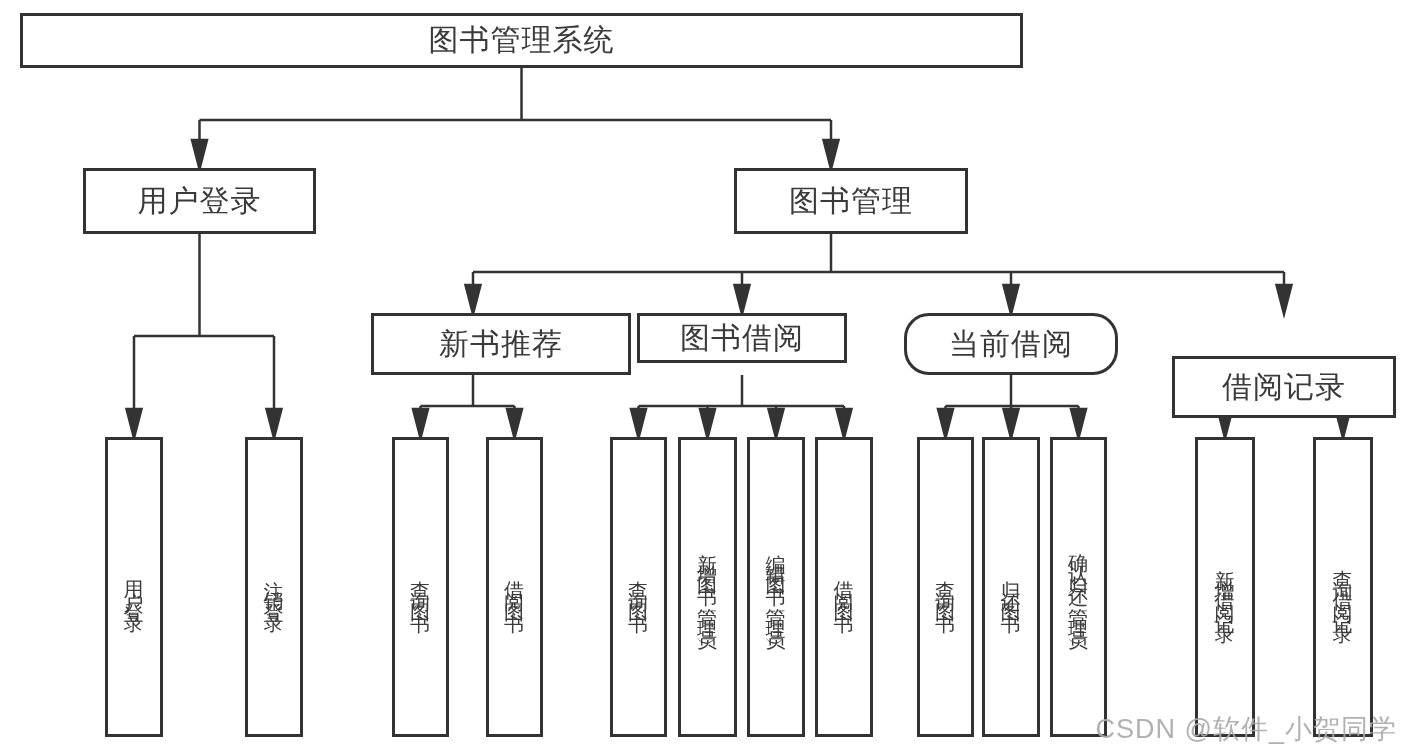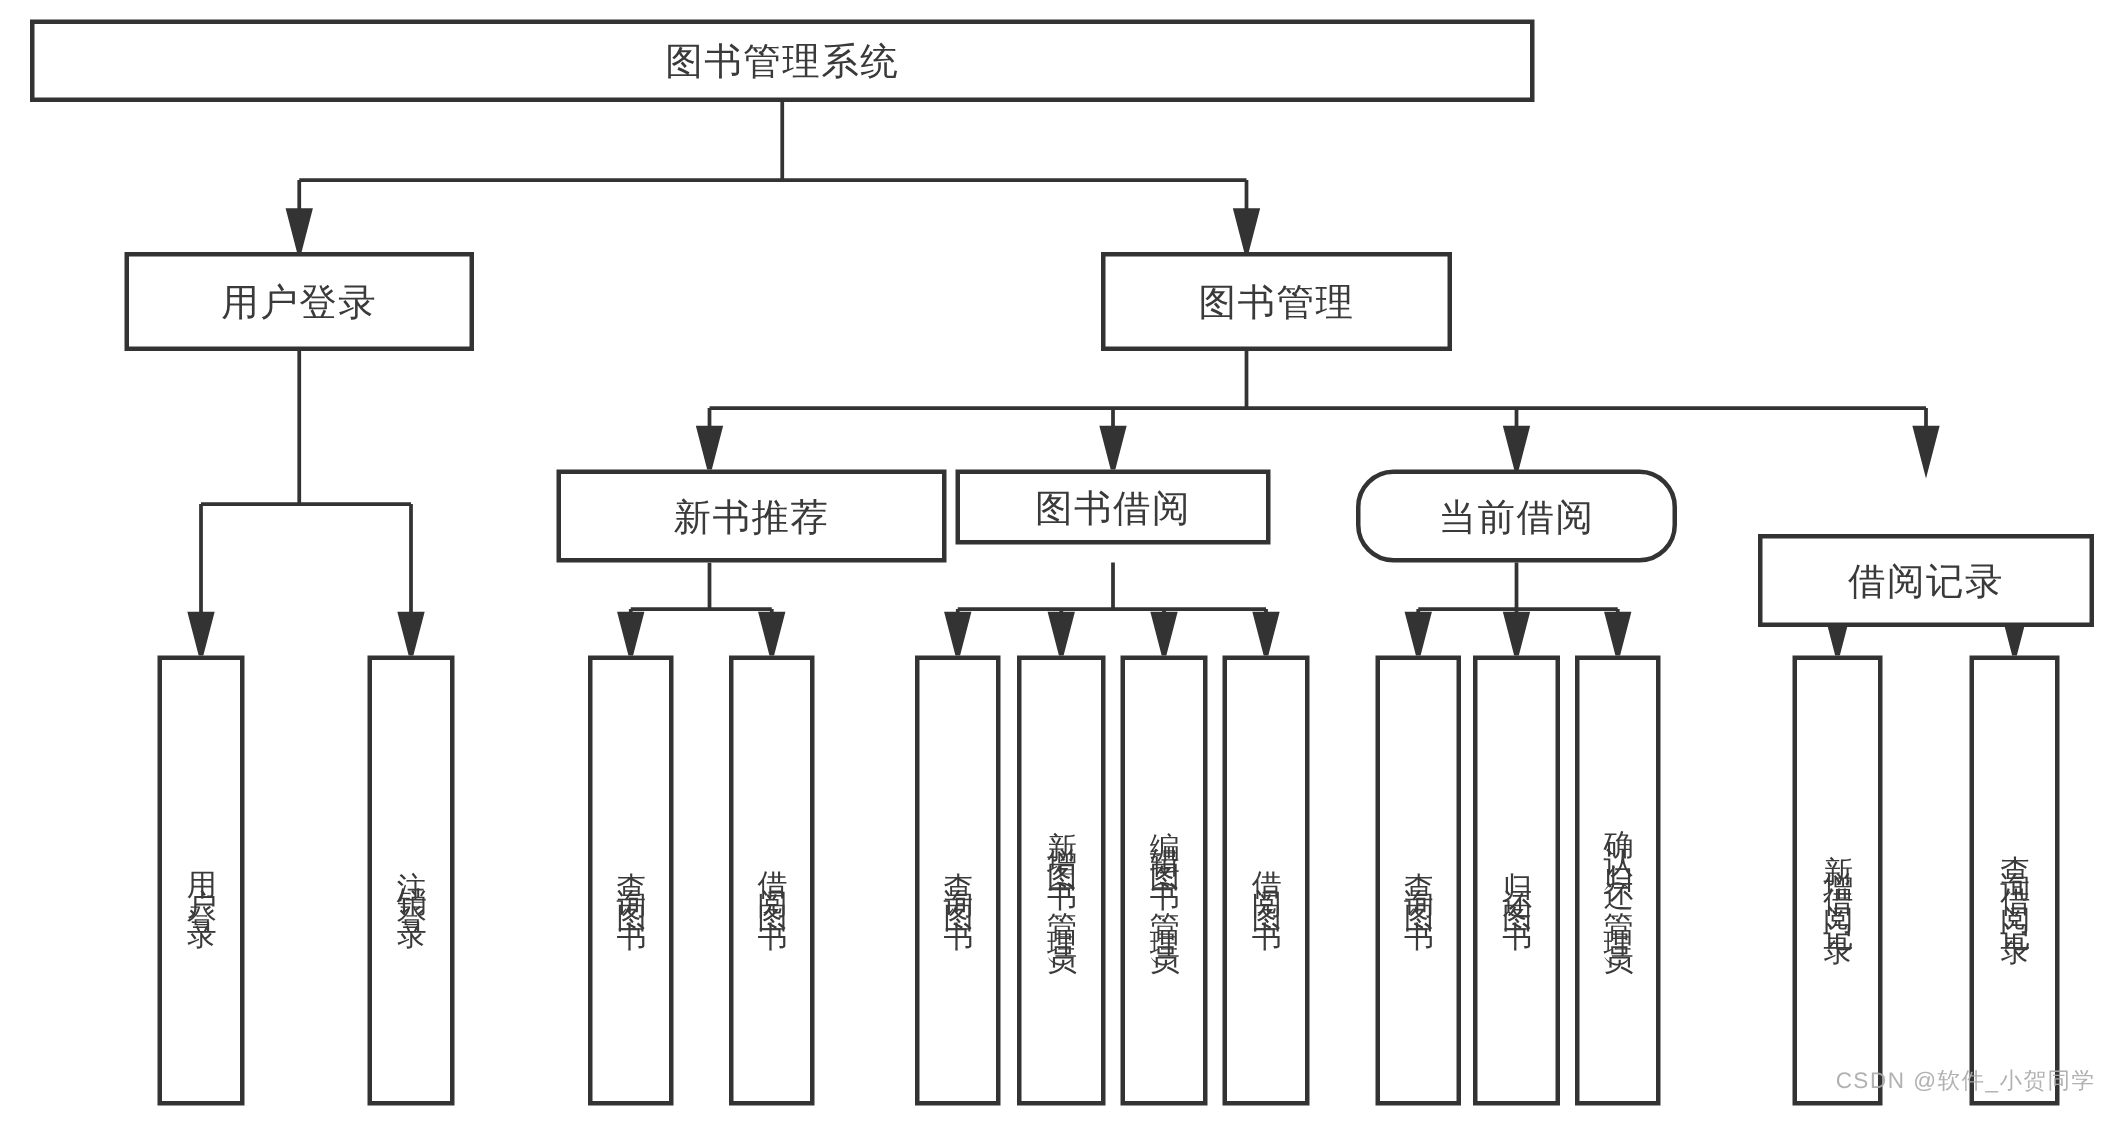--- a/index.html
+++ b/index.html
@@ -7,28 +7,28 @@
     position:relative;width:1405px;height:747px;background:#fff;
     font-family:"Liberation Sans","DejaVu Sans",sans-serif;overflow:hidden;
   }
   #connectors{position:absolute;left:0;top:0;z-index:0;}
   .node{
     position:absolute;box-sizing:border-box;background:#fff;
     border:3px solid var(--line,#333);
     display:flex;align-items:center;justify-content:center;z-index:1;
   }
   .node .label{color:var(--text,#3a3a3a);white-space:nowrap;}
-  .node.horizontal .label{font-size:25px;letter-spacing:1px;}
+  .node.horizontal .label{font-size:30px;letter-spacing:1px;}
   .node.vertical .label{
     writing-mode:vertical-rl;text-orientation:mixed;
     font-size:20px;line-height:1;letter-spacing:11px;white-space:normal;
   }
   .watermark{
     position:absolute;top:711px;right:8px;z-index:2;
-    font-size:15px;letter-spacing:1px;color:var(--wm,#ababab);
+    font-size:27px;letter-spacing:1px;color:var(--wm,#ababab);
     opacity:.92;white-space:nowrap;
   }
 </style>
 </head>
 <body>
 
 <div class="canvas">
   <svg id="connectors" width="1405" height="747">
       <g stroke="#333333" stroke-width="2.5" fill="#333333">
         <line x1="521.5" y1="68" x2="521.5" y2="120"></line>

